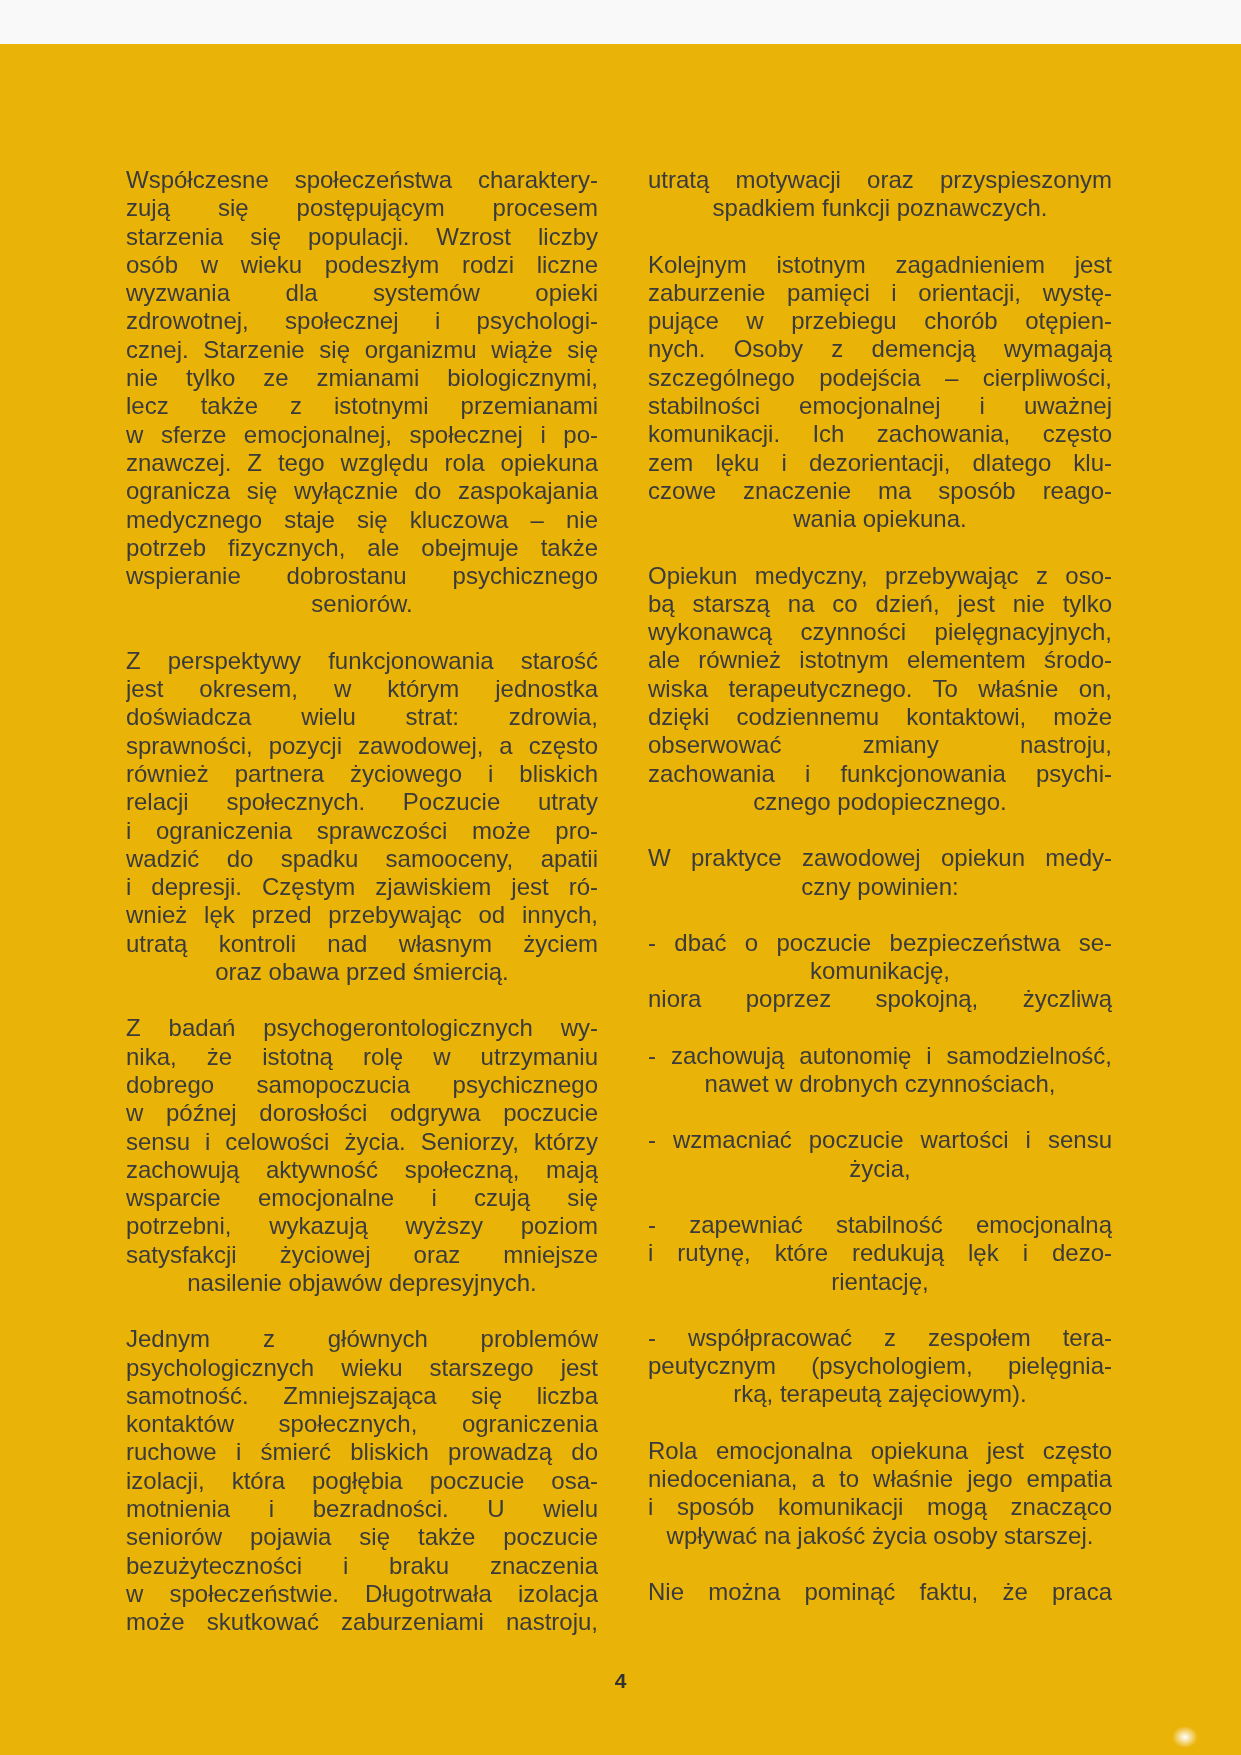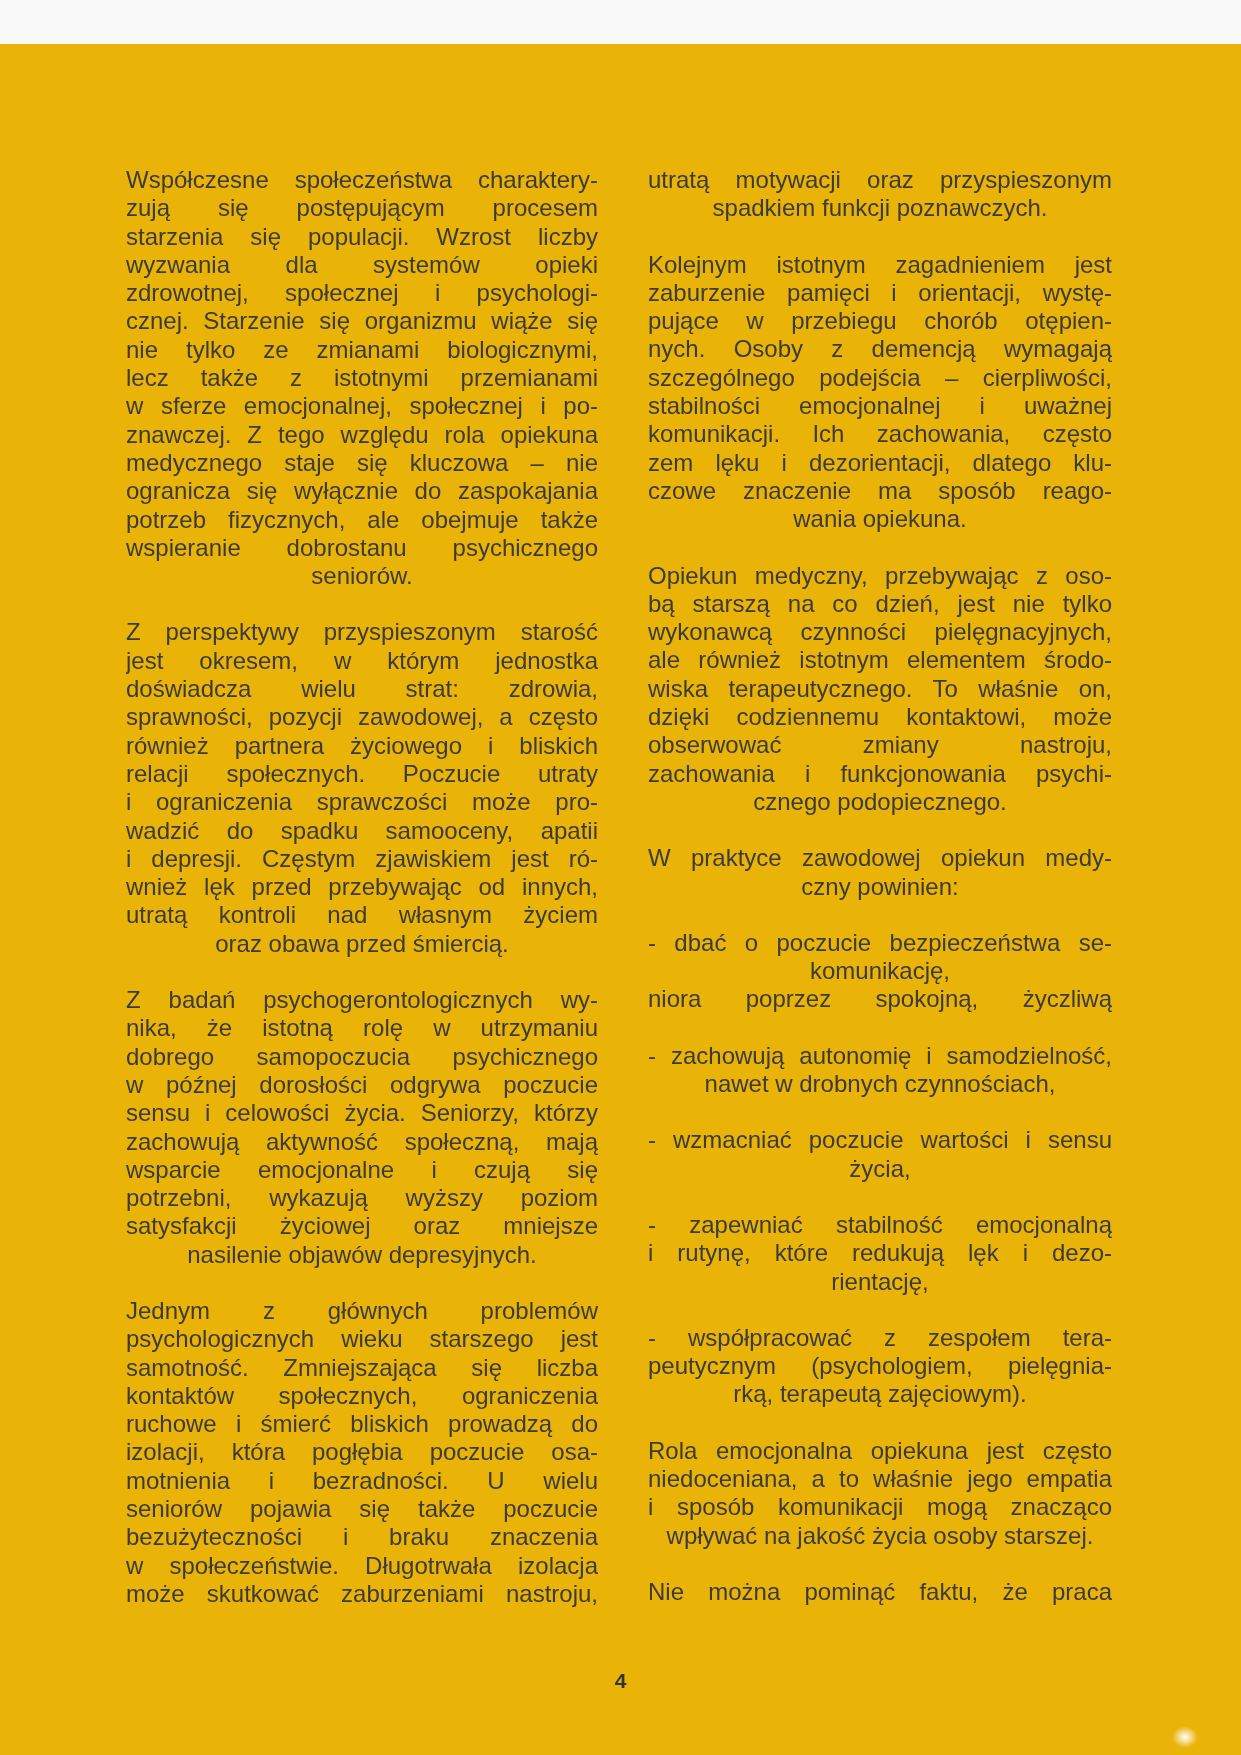--- a/index.html
+++ b/index.html
@@ -64,35 +64,36 @@
 </head>
 <body>
 
 <div class="page">
   <div class="columns">
     <div class="col-left">
         <div class="para">
           <div class="line j">Współczesne społeczeństwa charaktery-</div>
           <div class="line j">zują się postępującym procesem</div>
           <div class="line j">starzenia się populacji. Wzrost liczby</div>
+          <div class="line j">osób w wieku podeszłym rodzi liczne</div>
           <div class="line j">wyzwania dla systemów opieki</div>
           <div class="line j">zdrowotnej, społecznej i psychologi-</div>
           <div class="line j">cznej. Starzenie się organizmu wiąże się</div>
           <div class="line j">nie tylko ze zmianami biologicznymi,</div>
           <div class="line j">lecz także z istotnymi przemianami</div>
           <div class="line j">w sferze emocjonalnej, społecznej i po-</div>
           <div class="line j">znawczej. Z tego względu rola opiekuna</div>
+          <div class="line j">ogranicza się wyłącznie do zaspokajania</div>
           <div class="line j">medycznego staje się kluczowa – nie</div>
-          <div class="line j">ogranicza się wyłącznie do zaspokajania</div>
           <div class="line j">potrzeb fizycznych, ale obejmuje także</div>
           <div class="line j">wspieranie dobrostanu psychicznego</div>
           <div class="line l">seniorów.</div>
         </div>
         <div class="para">
-          <div class="line j">Z perspektywy przyspieszonym starość</div>
+          <div class="line j">Z perspektywy funkcjonowania starość</div>
           <div class="line j">jest okresem, w którym jednostka</div>
           <div class="line j">doświadcza wielu strat: zdrowia,</div>
           <div class="line j">sprawności, pozycji zawodowej, a często</div>
           <div class="line j">również partnera życiowego i bliskich</div>
           <div class="line j">relacji społecznych. Poczucie utraty</div>
           <div class="line j">i ograniczenia sprawczości może pro-</div>
           <div class="line j">wadzić do spadku samooceny, apatii</div>
           <div class="line j">i depresji. Częstym zjawiskiem jest ró-</div>
           <div class="line j">wnież lęk przed przebywając od innych,</div>
           <div class="line j">utratą kontroli nad własnym życiem</div>

